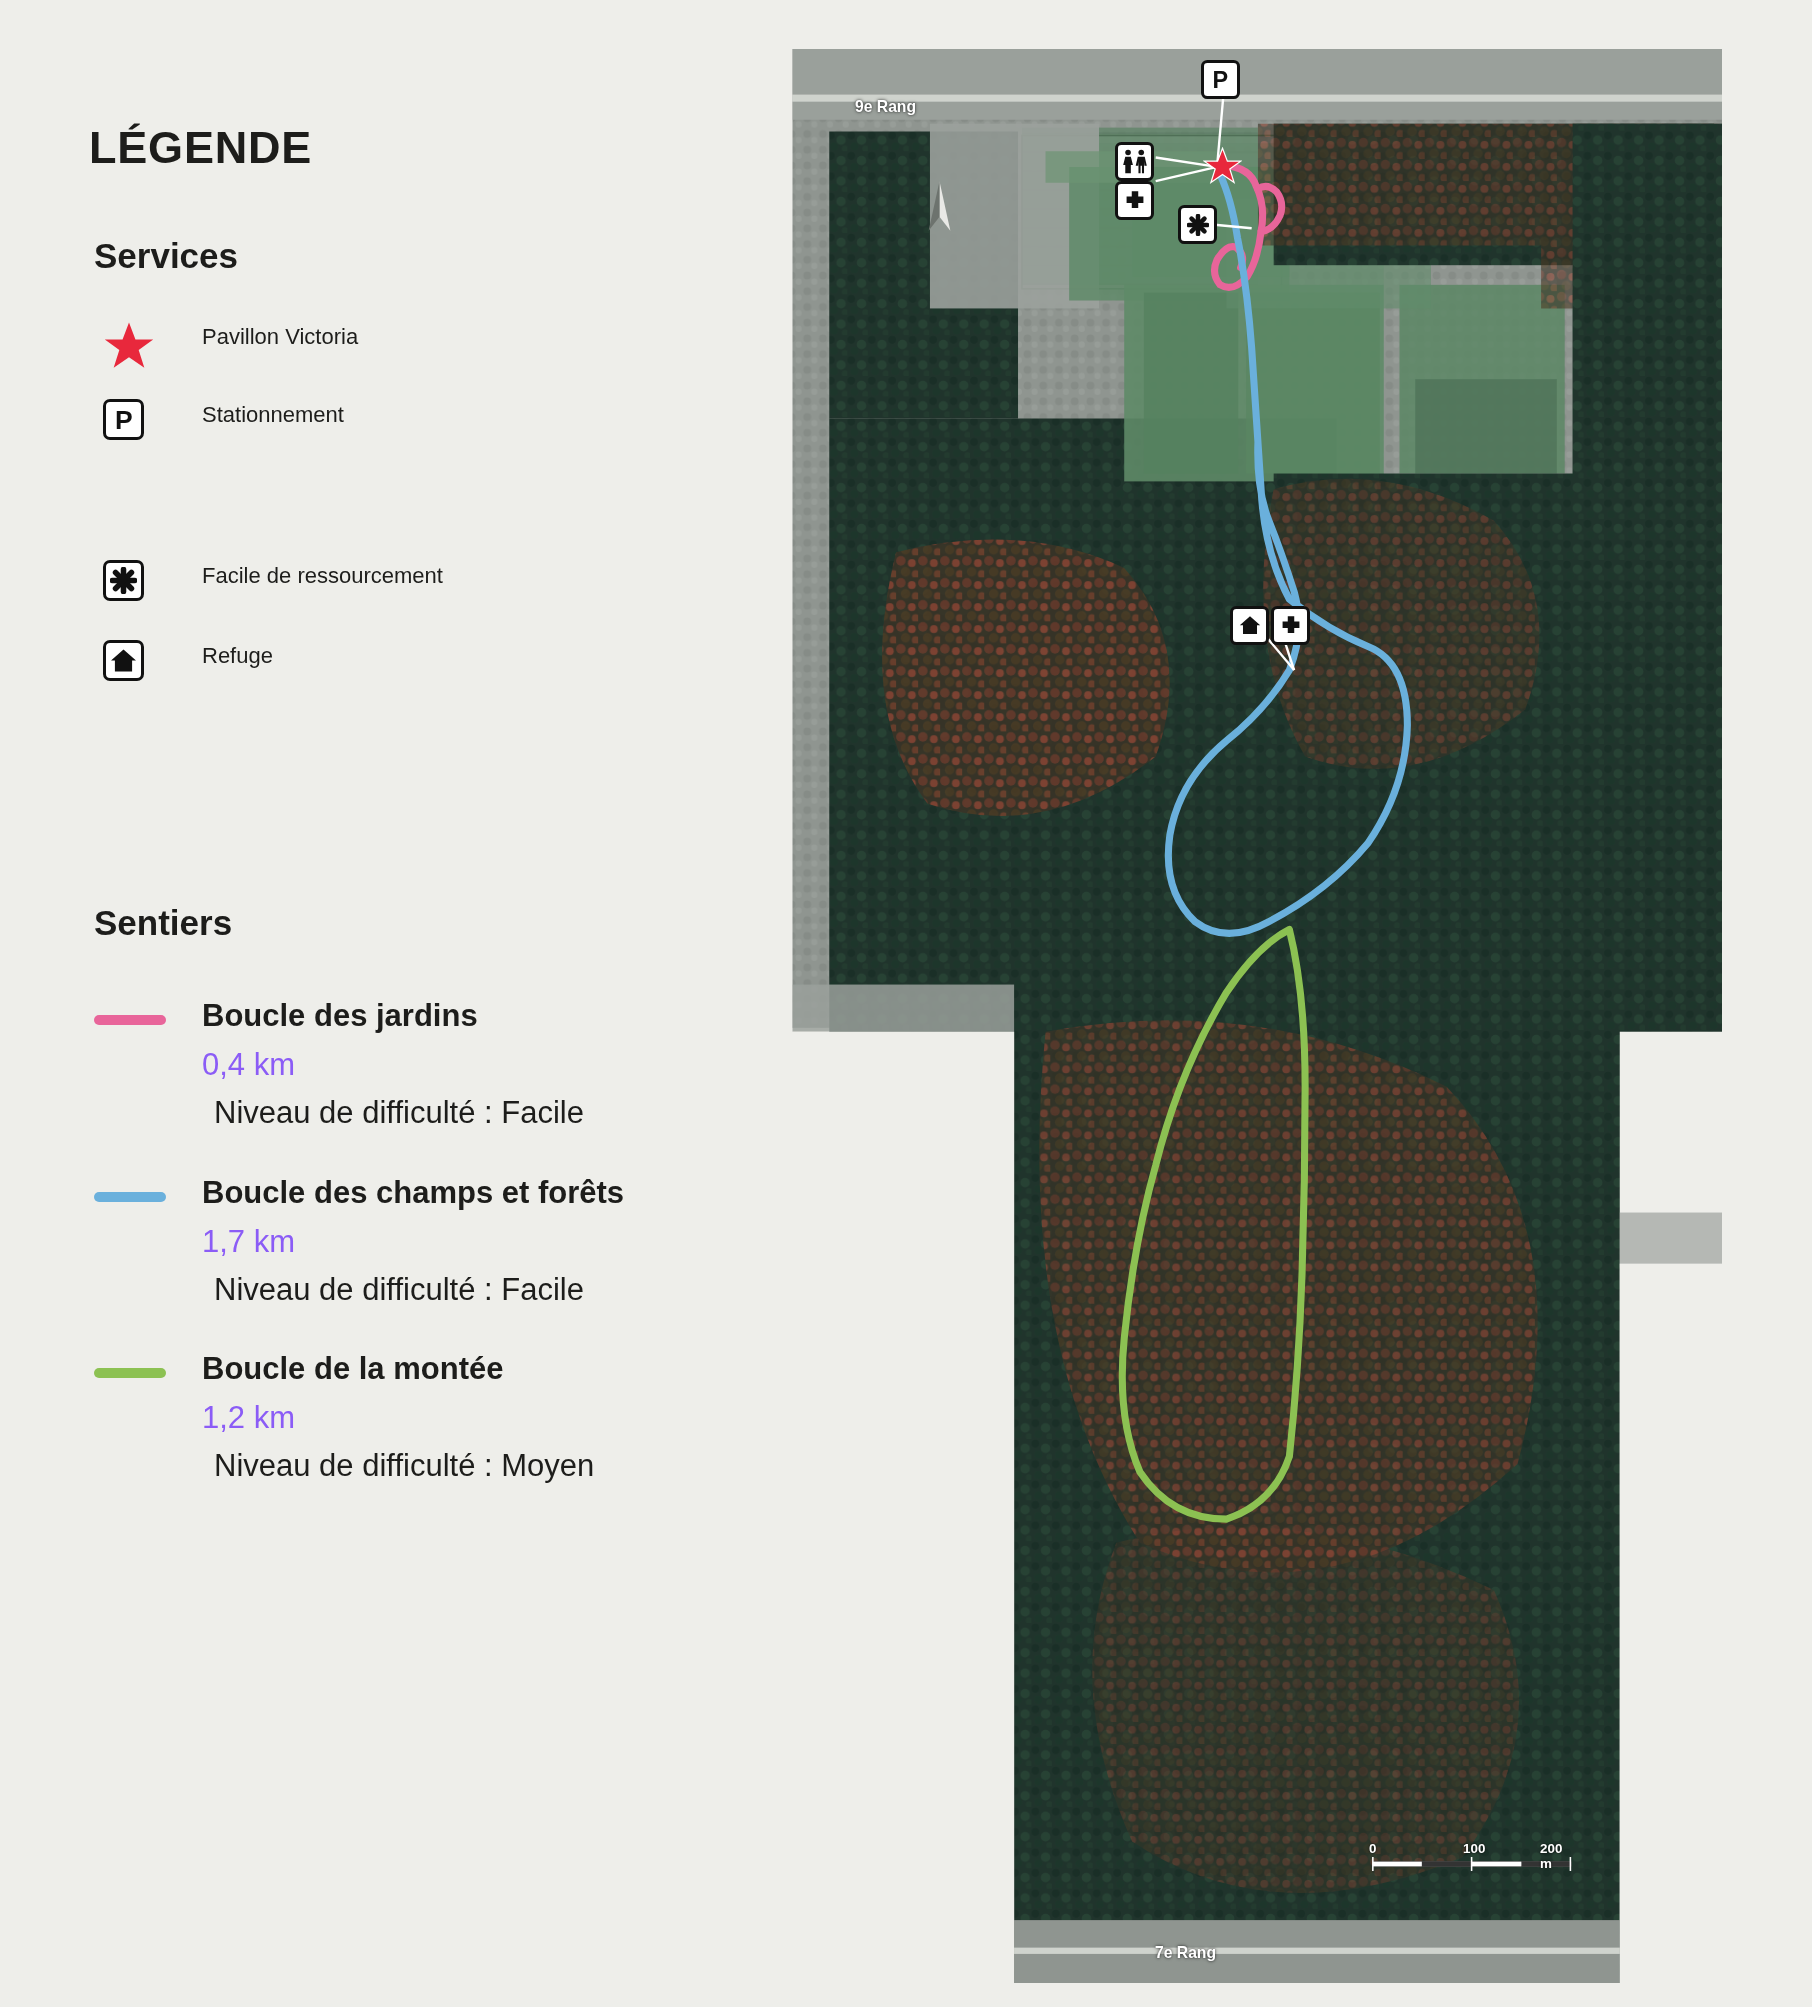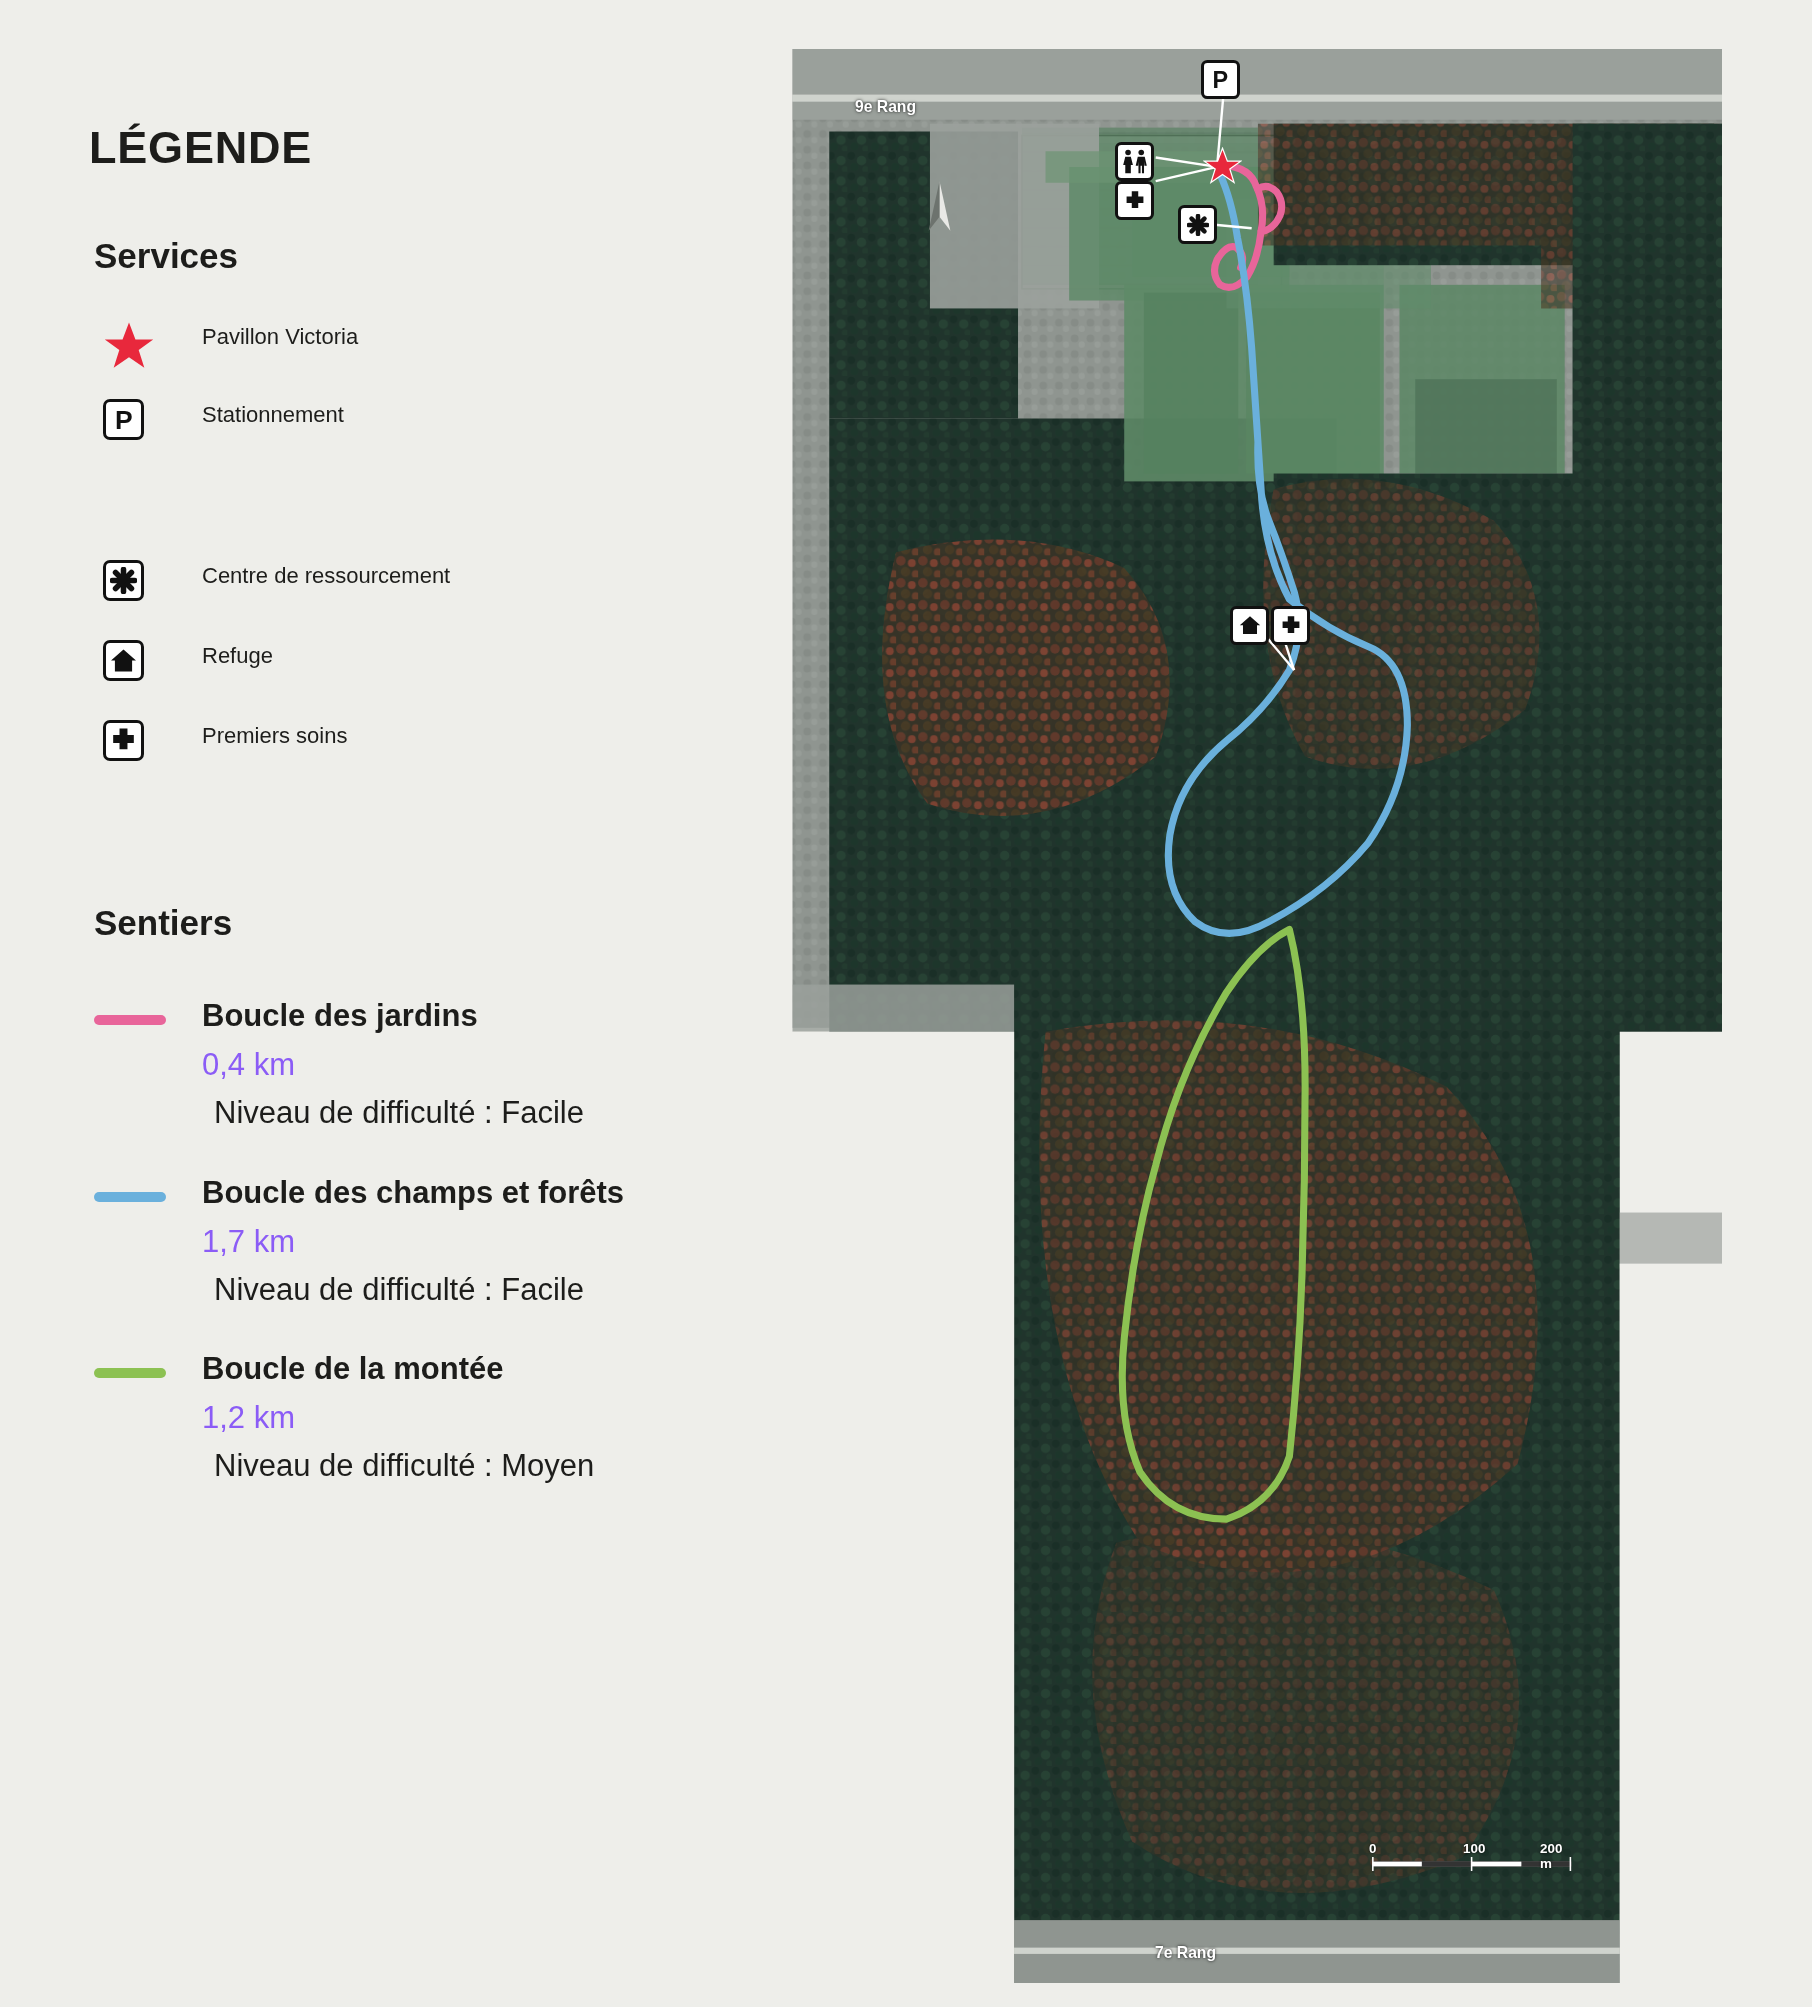--- a/index.html
+++ b/index.html
@@ -206,44 +206,34 @@
         <svg width="27" height="27" viewBox="0 0 34 34">
           <g stroke="#111" stroke-width="7" stroke-linecap="round">
             <line x1="17" y1="3" x2="17" y2="31"></line>
             <line x1="3" y1="17" x2="31" y2="17"></line>
             <line x1="7" y1="7" x2="27" y2="27"></line>
             <line x1="27" y1="7" x2="7" y2="27"></line>
           </g>
         </svg>
       </span>
     </span>
-    <span class="svc-label">Centre de ressourcement</span>
+    <span class="svc-label">Facile de ressourcement</span>
   </div>
 
   <div class="svc-row" style="top:640px;">
     <span class="svc-icon">
       <span class="ibox">
         <svg width="27" height="25" viewBox="0 0 34 32">
           <path d="M17 2 L33 16 h-5 v14 h-22 v-14 h-5 z" fill="#111"></path>
         </svg>
       </span>
     </span>
     <span class="svc-label">Refuge</span>
   </div>
 
-  <div class="svc-row" style="top:720px;">
-    <span class="svc-icon">
-      <span class="ibox">
-        <svg width="27" height="27" viewBox="0 0 34 34">
-          <path d="M12 2 h10 v8 h8 v10 h-8 v8 h-10 v-8 h-8 v-10 h8 z" fill="#111"></path>
-        </svg>
-      </span>
-    </span>
-    <span class="svc-label">Premiers soins</span>
-  </div>
 
   <div class="section-title" id="sentiers-title">Sentiers</div>
 
   <div class="trail-row" style="top:998px;">
     <span class="trail-swatch" style="background:#e8659a;"></span>
     <span class="trail-name">Boucle des jardins</span>
     <span class="trail-dist">0,4 km</span>
     <span class="trail-diff">Niveau de difficulté : Facile</span>
   </div>
 

